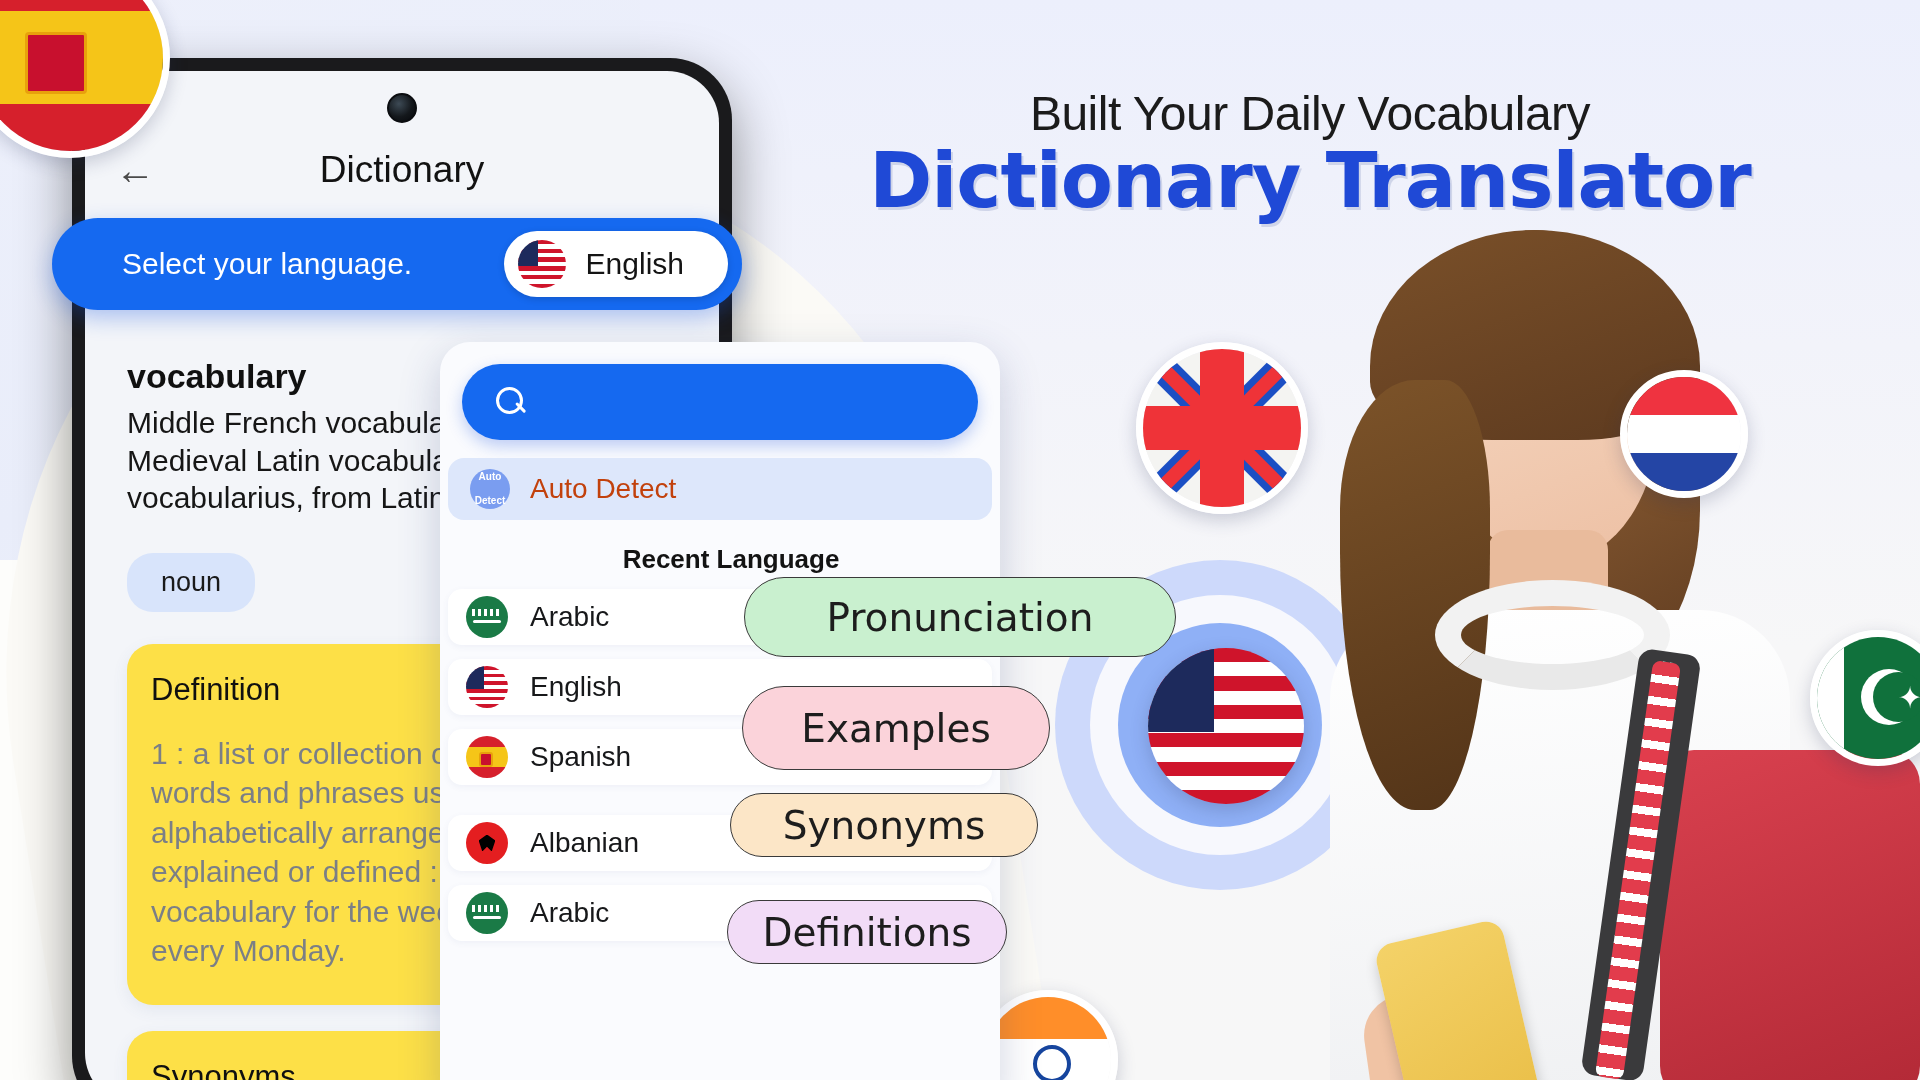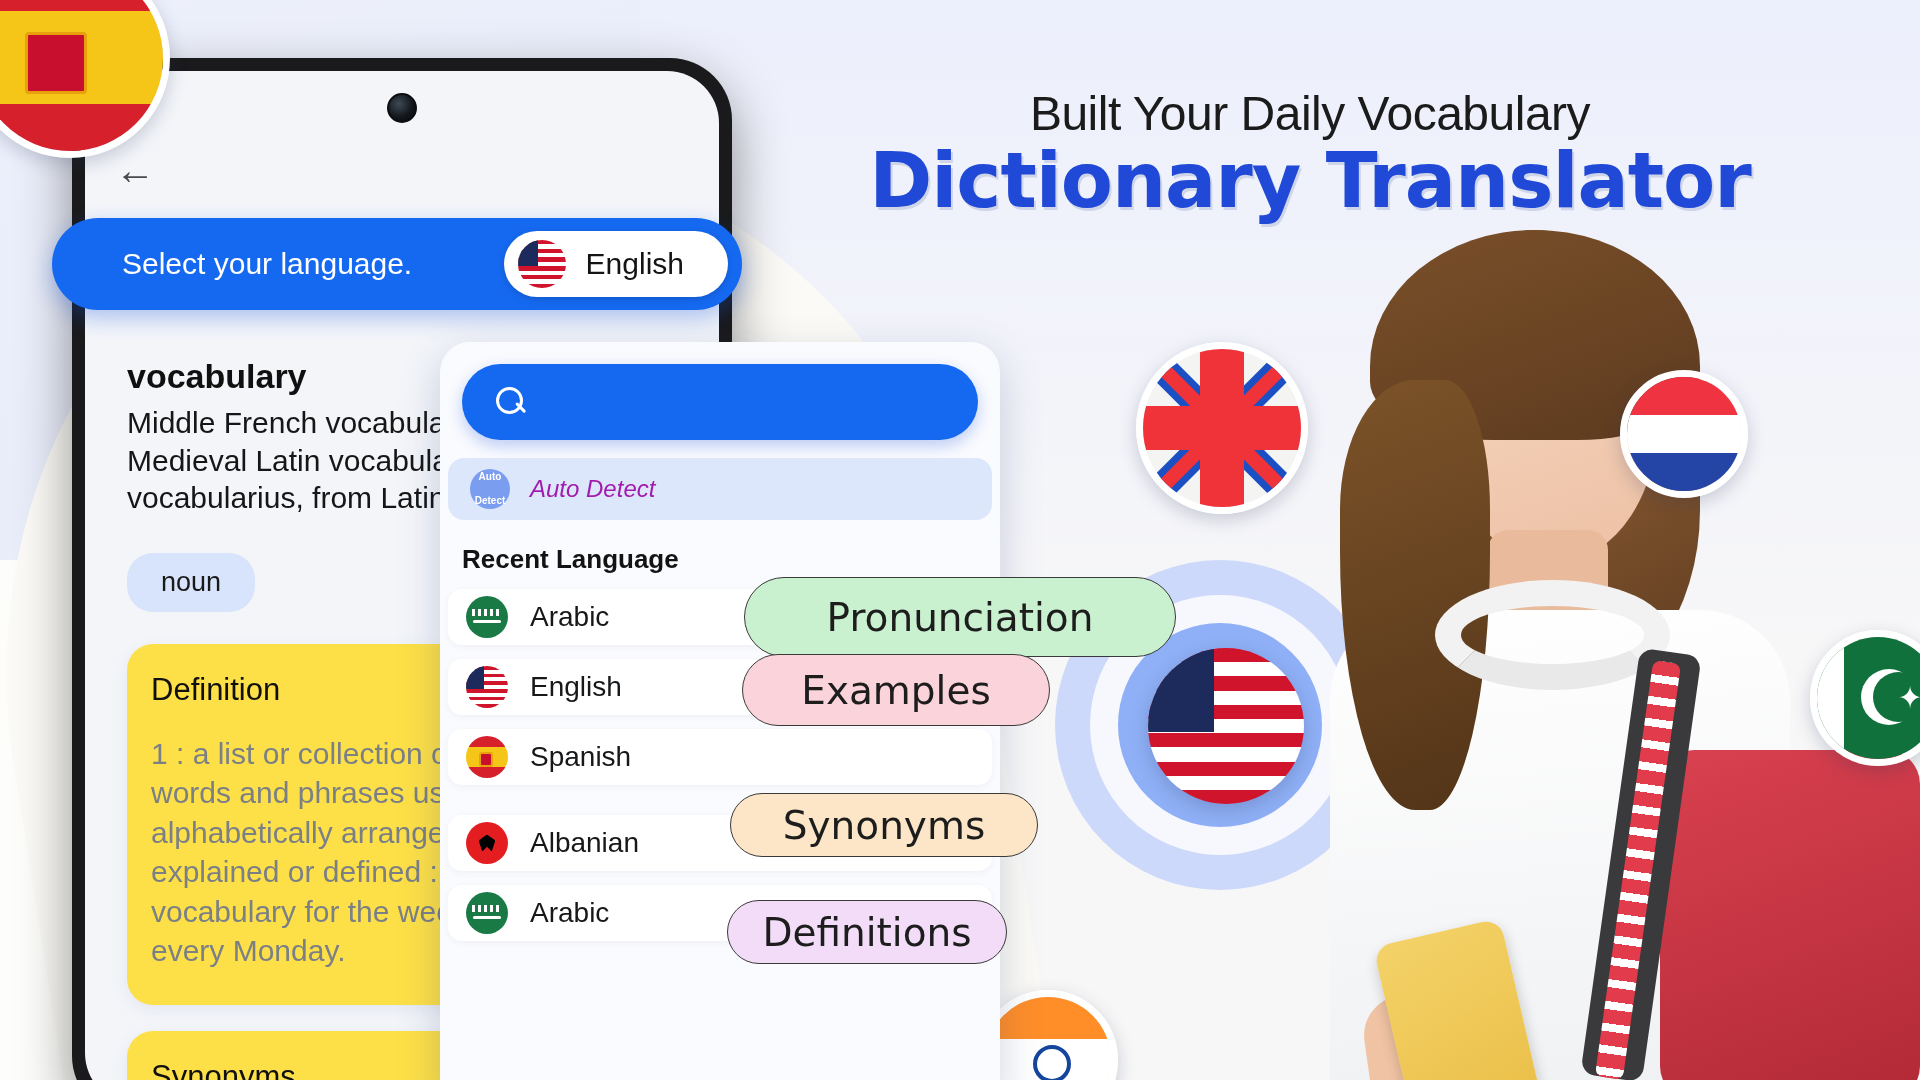--- a/index.html
+++ b/index.html
@@ -203,41 +203,41 @@
     margin:18px 8px 0 8px; height:62px; background:#dde7fb; border-radius:16px;
     display:flex; align-items:center; gap:20px; padding:0 22px;
   }
   #auto-detect-badge {
     width:40px; height:40px; border-radius:50%; background:#7a9df0;
     color:#fff; font-size:10px; line-height:1.05; display:flex;
     flex-direction:column; align-items:center; justify-content:center; flex:none;
     font-weight:bold;
     gap:14px;
   }
-  #auto-detect-label { font-size:24px; color:#a21caf;font-style:italic; }
-  #recent-label { margin:24px 0 0 22px; font-size:26px; font-weight:bold; color:#131313; }
+  #auto-detect-label { font-size:28px; color:#c2410c; }
+  #recent-label { margin:24px 0 0 22px; font-size:26px; font-weight:bold; color:#131313;text-align:center; }
 
   .lang-row {
     margin:14px 8px 0 8px; height:56px; background:#fff; border-radius:14px;
     display:flex; align-items:center; gap:22px; padding:0 18px;
     box-shadow:0 2px 6px rgba(90,105,150,.07);
   }
   .lang-row .flag-sm { width:42px; height:42px; border-radius:50%; overflow:hidden; flex:none; }
   .lang-row .lang-name { font-size:28px; color:#17181a; }
   .lang-gap { height:16px; }
 
   
   .pill {
     position:absolute; border:1.6px solid #3a3a3a; border-radius:44px;
     display:flex; align-items:center; justify-content:center;
     font-size:39px; color:#1d1d1d; z-index:70;
     font-family:"DejaVu Sans", sans-serif;
   }
   #pill-pronunciation { left:744px; top:577px; width:432px; height:80px; background:#c9f0cf; }
-  #pill-examples      { left:742px; top:654px; width:308px; height:72px; background:#fbd3da; }
+  #pill-examples      { left:742px; top:686px; width:308px; height:84px; background:#fbd3da; }
   #pill-synonyms      { left:730px; top:793px; width:308px; height:64px; background:#fce6c7; }
   #pill-definitions   { left:727px; top:900px; width:280px; height:64px; background:#f2dcf7; }
 
   
   #person {
     position:absolute; right:0px; top:230px; width:700px; height:850px; z-index:15;
     overflow:hidden;
   }
   #person-hair {
     position:absolute; left:150px; top:0px; width:330px; height:470px;
@@ -355,20 +355,21 @@
 <div class="flag-circle" id="flag-in">
   <div class="f-in"></div>
 </div>
 
 <div id="phone">
   <div id="phone-screen">
     <div id="phone-camera"></div>
 
     <div id="app-bar">
       <div id="back-arrow">←</div>
+      <div id="app-title">Dictionary</div>
     </div>
 
     <div id="word-area">
       <div id="word-title">vocabulary</div>
       <div id="word-etymology">Middle French vocabulaire, from Medieval Latin vocabularium, neuter of vocabularius, from Latin vocabulum</div>
       <div id="pos-chip">noun</div>
 
       <div class="card">
         <div class="card-title">Definition</div>
         <div class="card-body">1 : a list or collection of terms or of words and phrases usually alphabetically arranged and explained or defined : lexicon The vocabulary for the week is posted every Monday.</div>

